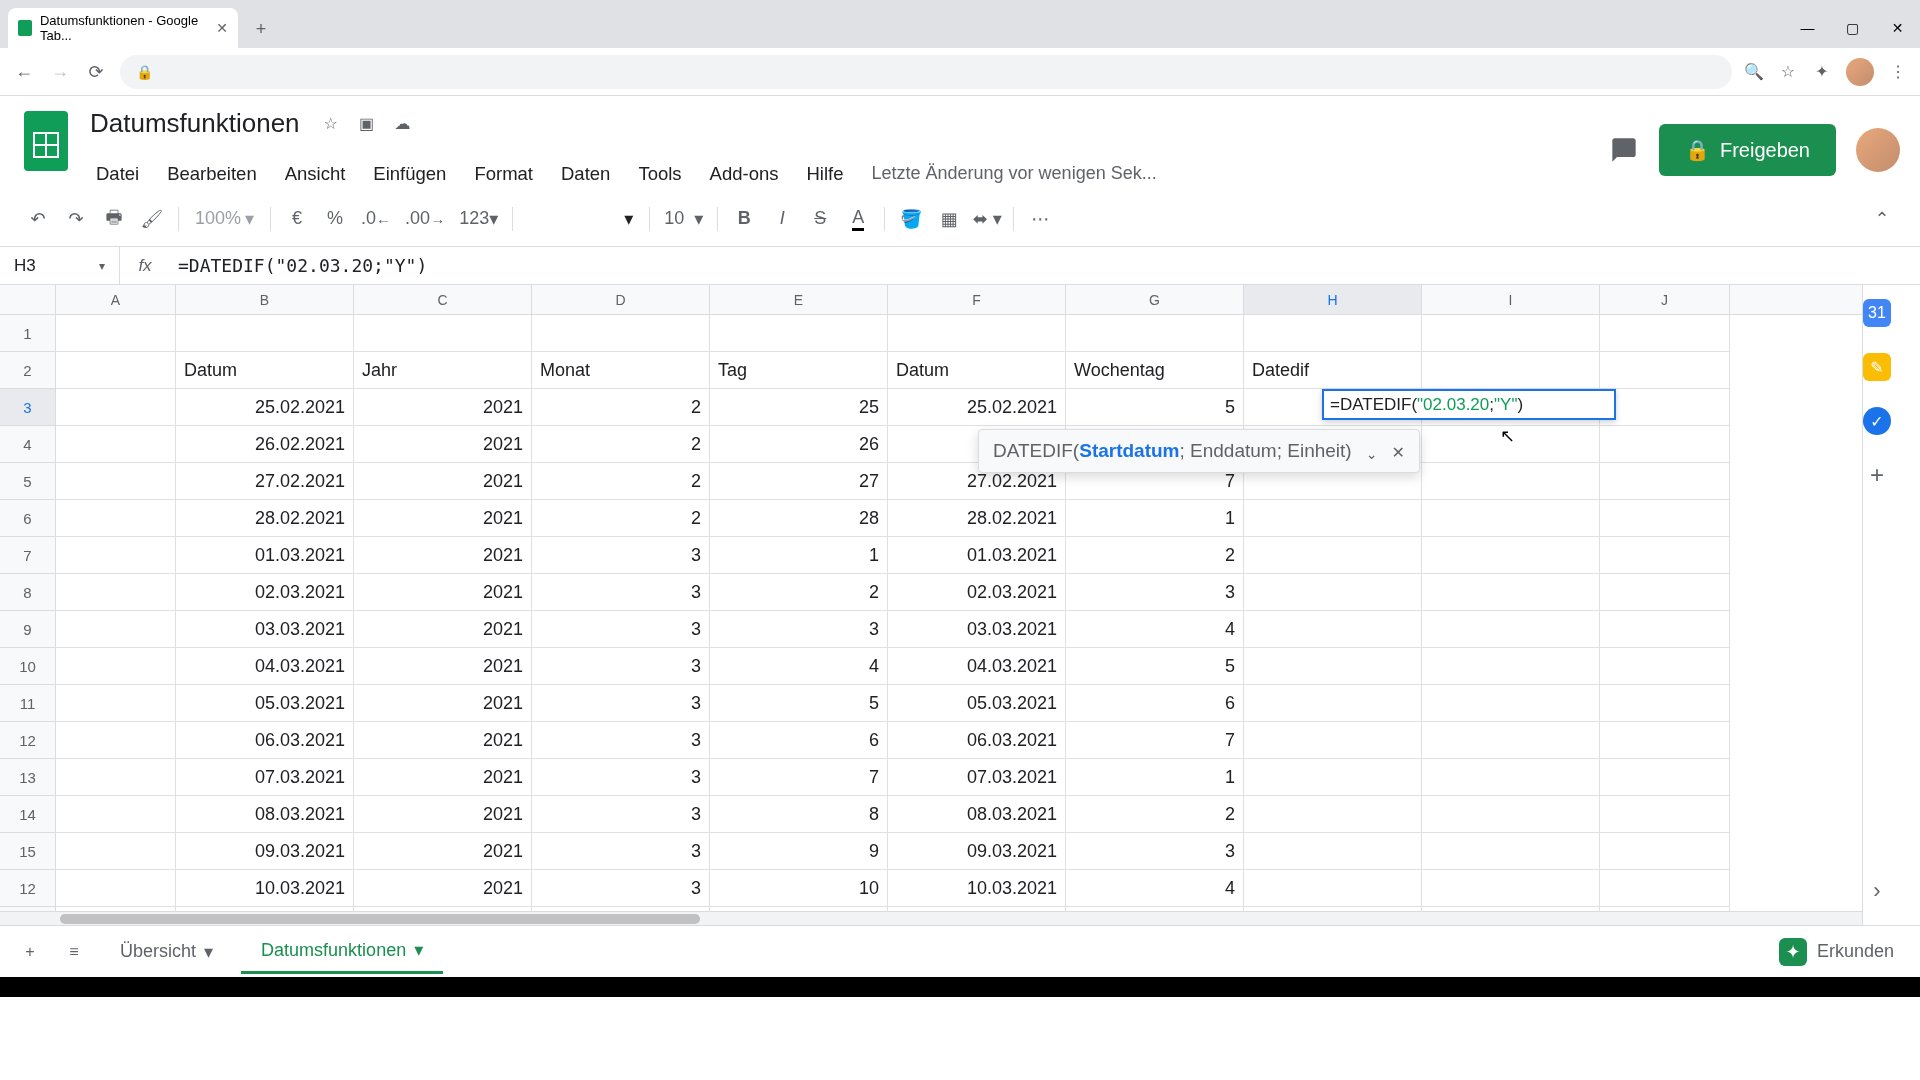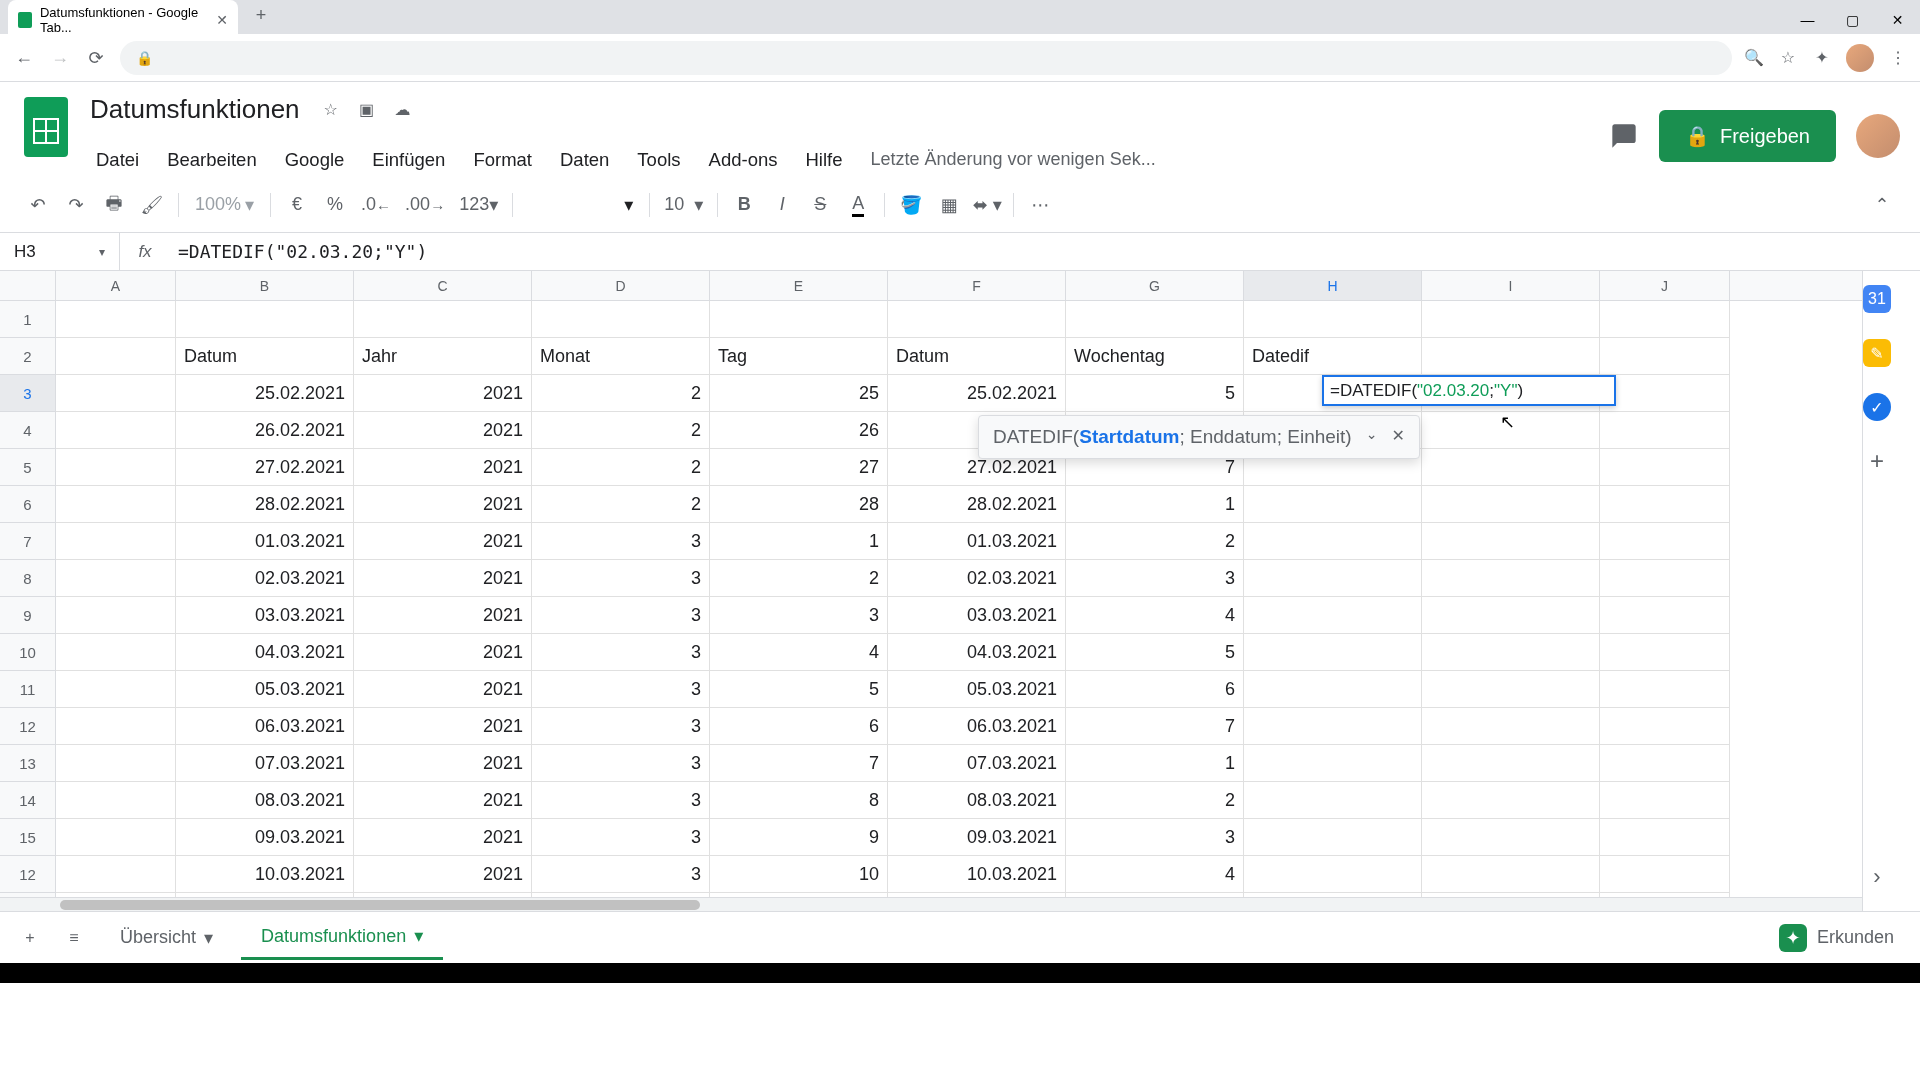--- a/index.html
+++ b/index.html
@@ -1,19 +1,19 @@
 <!DOCTYPE html>
 <html><head>
 <meta charset="utf-8">
 <style>
 * { margin: 0; padding: 0; box-sizing: border-box; font-family: Arial, sans-serif; }
 body { background: #fff; overflow: hidden; width: 1920px; height: 1080px; position: relative; }
 
 
-.browser-chrome { background: #dfe1e5; height: 34px; display: flex; }
+.browser-chrome { background: #dfe1e5; height: 48px; display: flex; align-items: flex-end; }
 .tab { background: #fff; height: 40px; width: 230px; margin-left: 8px; border-radius: 8px 8px 0 0; display: flex; align-items: center; padding: 0 10px; gap: 8px; font-size: 13px; }
 .tab-favicon { width: 16px; height: 16px; background: #0f9d58; border-radius: 2px; }
 .tab-close { margin-left: auto; font-size: 14px; color: #5f6368; cursor: pointer; }
 .new-tab { width: 30px; height: 30px; display: flex; align-items: center; justify-content: center; color: #5f6368; font-size: 18px; margin-left: 8px; margin-bottom: 4px; }
 .window-controls { margin-left: auto; display: flex; height: 40px; }
 .window-btn { width: 45px; display: flex; align-items: center; justify-content: center; color: #000; font-size: 14px; }
 
 .url-bar { background: #fff; height: 48px; display: flex; align-items: center; padding: 0 12px; gap: 12px; border-bottom: 1px solid #dadce0; }
 .nav-btn { width: 24px; height: 24px; display: flex; align-items: center; justify-content: center; color: #5f6368; font-size: 18px; }
 .url-field { flex: 1; background: #f1f3f4; border-radius: 20px; height: 34px; display: flex; align-items: center; padding: 0 16px; gap: 10px; color: #202124; font-size: 14px; }
@@ -68,21 +68,21 @@
 .row-h { width: 56px; border-right: 1px solid #dadce0; border-bottom: 1px solid #dadce0; display: flex; align-items: center; justify-content: center; font-size: 15px; color: #5f6368; background: #f8f9fa; }
 .row-h.active { background: #e8eaed; color: #1a73e8; }
 .cell { border-right: 1px solid #e0e0e0; border-bottom: 1px solid #e0e0e0; display: flex; align-items: center; padding: 0 8px; font-size: 18px; color: #202124; }
 .cell.right { justify-content: flex-end; }
 .cell.header-cell { font-size: 18px; }
 
 .editing-cell { position: absolute; border: 2px solid #1a73e8; background: #fff; font-family: Consolas, monospace; font-size: 17px; padding: 3px 6px; z-index: 10; box-shadow: 0 2px 6px rgba(0,0,0,0.2); }
 .editing-cell .fn { color: #202124; }
 .editing-cell .str { color: #0f9d58; }
 
-.formula-hint { position: absolute; background: #f8f9fa; border: 1px solid #dadce0; border-radius: 4px; padding: 10px 14px; font-family: Consolas, monospace; font-size: 19px; color: #5f6368; z-index: 11; box-shadow: 0 4px 12px rgba(0,0,0,0.15); display:flex; align-items:flex-start; gap:14px; }
+.formula-hint { position: absolute; background: #f8f9fa; border: 1px solid #dadce0; border-radius: 4px; padding: 10px 14px; font-family: Consolas, monospace; font-size: 19px; color: #5f6368; z-index: 11; box-shadow: 0 4px 12px rgba(0,0,0,0.15); display:flex; align-items:flex-end; gap:14px; }
 .formula-hint .hl { color: #1a73e8; font-weight: bold; }
 .hint-close { cursor:pointer; font-size:16px; color:#5f6368; }
 .hint-exp { cursor:pointer; font-size:14px; color:#5f6368; }
 
 .cursor-pointer { position:absolute; z-index:20; font-size:18px; pointer-events:none; }
 
 .side-panel { width: 58px; background: #fff; border-left: 1px solid #dadce0; display: flex; flex-direction: column; padding-top: 14px; gap: 26px; }
 .side-icon { width: 28px; height: 28px; border-radius: 4px; display:flex; align-items:center; justify-content:center; font-size:16px; }
 .side-calendar { background: #4285f4; color:#fff; border-radius:6px; }
 .side-keep { background: #fbbc04; color:#fff; border-radius:6px; }
@@ -148,21 +148,21 @@
   <div class="title-area">
     <div class="title-row">
       <span class="doc-title">Datumsfunktionen</span>
       <span class="title-icon">☆</span>
       <span class="title-icon">▣</span>
       <span class="title-icon">☁</span>
     </div>
     <div class="menu-row">
       <span class="menu-item">Datei</span>
       <span class="menu-item">Bearbeiten</span>
-      <span class="menu-item">Google</span>
+      <span class="menu-item">Ansicht</span>
       <span class="menu-item">Einfügen</span>
       <span class="menu-item">Format</span>
       <span class="menu-item">Daten</span>
       <span class="menu-item">Tools</span>
       <span class="menu-item">Add-ons</span>
       <span class="menu-item">Hilfe</span>
       <span class="last-edit">Letzte Änderung vor wenigen Sek...</span>
     </div>
   </div>
   <div class="header-right">

